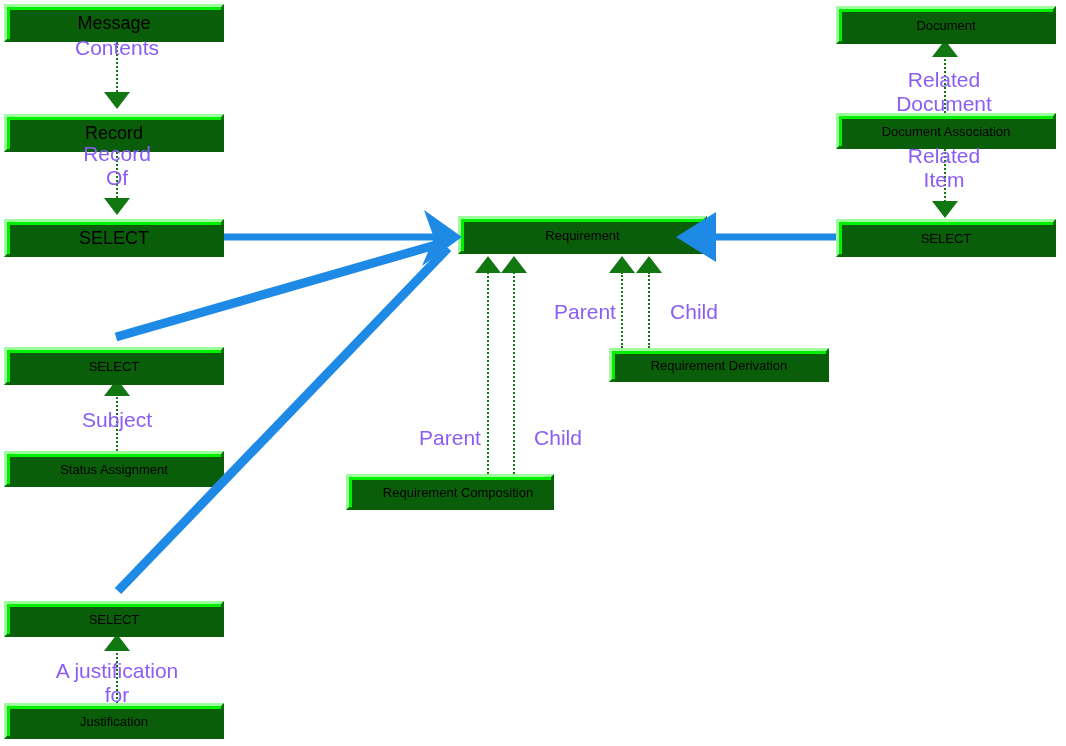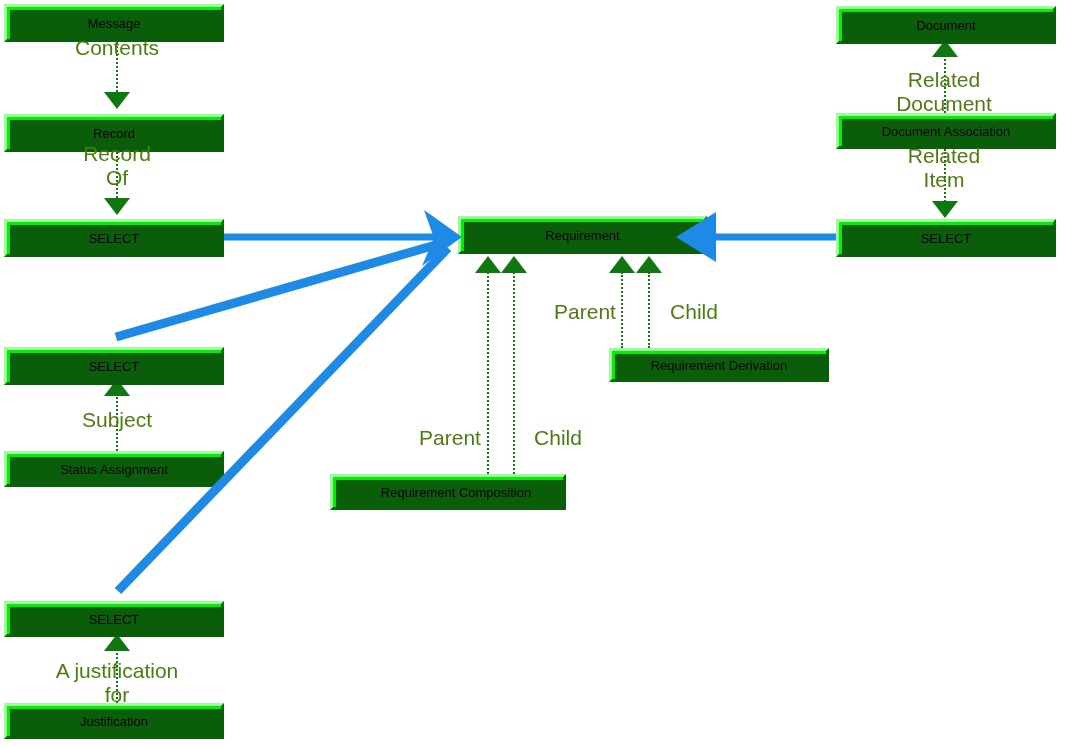--- a/index.html
+++ b/index.html
@@ -42,21 +42,21 @@
     bottom: -3px;
     background: #0a5e0a;
     z-index: -1;
   }
   .box .lbl {
     position: relative;
     z-index: 2;
     line-height: 1;
   }
   .fs13 { font-size: 13px; }
-  .fs15 { font-size: 13px; }
+  .fs15 { font-size: 18px; }
 
   
   .dotline {
     position: absolute;
     width: 0px;
     border-left: 2px dotted #117711;
     z-index: 2;
   }
   
   .tri-up, .tri-down {
@@ -71,21 +71,21 @@
     border-bottom: 17px solid #117711;
   }
   .tri-down {
     border-left: 13px solid transparent;
     border-right: 13px solid transparent;
     border-top: 17px solid #117711;
   }
   
   .rel-label {
     position: absolute;
-    color: #4d7c0f;
+    color: #8b5cf6;
     font-size: 21px;
     line-height: 24px;
     text-align: center;
     white-space: pre;
     z-index: 5;
   }
   
   #bluelayer {
     position: absolute;
     left: 0;
@@ -168,21 +168,21 @@
     </div>
     <div class="box fs13" style="left:4px; top:601px; width:220px; height:36px;">
       <span class="lbl">SELECT</span>
     </div>
     <div class="box fs13" style="left:4px; top:703px; width:220px; height:36px;">
       <span class="lbl">Justification</span>
     </div>
     <div class="box fs13" style="left:458px; top:216px; width:249px; height:38px;">
       <span class="lbl">Requirement</span>
     </div>
-    <div class="box fs13" style="left:330px; top:474px; width:236px; height:36px;padding-left:16px;">
+    <div class="box fs13" style="left:346px; top:474px; width:208px; height:36px;padding-left:16px;">
       <span class="lbl">Requirement Composition</span>
     </div>
     <div class="box fs13" style="left:601px; top:348px; width:220px; height:34px;margin-left:8px;">
       <span class="lbl">Requirement Derivation</span>
     </div>
     <div class="box fs13" style="left:836px; top:6px; width:220px; height:38px;">
       <span class="lbl">Document</span>
     </div>
     <div class="box fs13" style="left:836px; top:113px; width:220px; height:36px;">
       <span class="lbl">Document Association</span>

